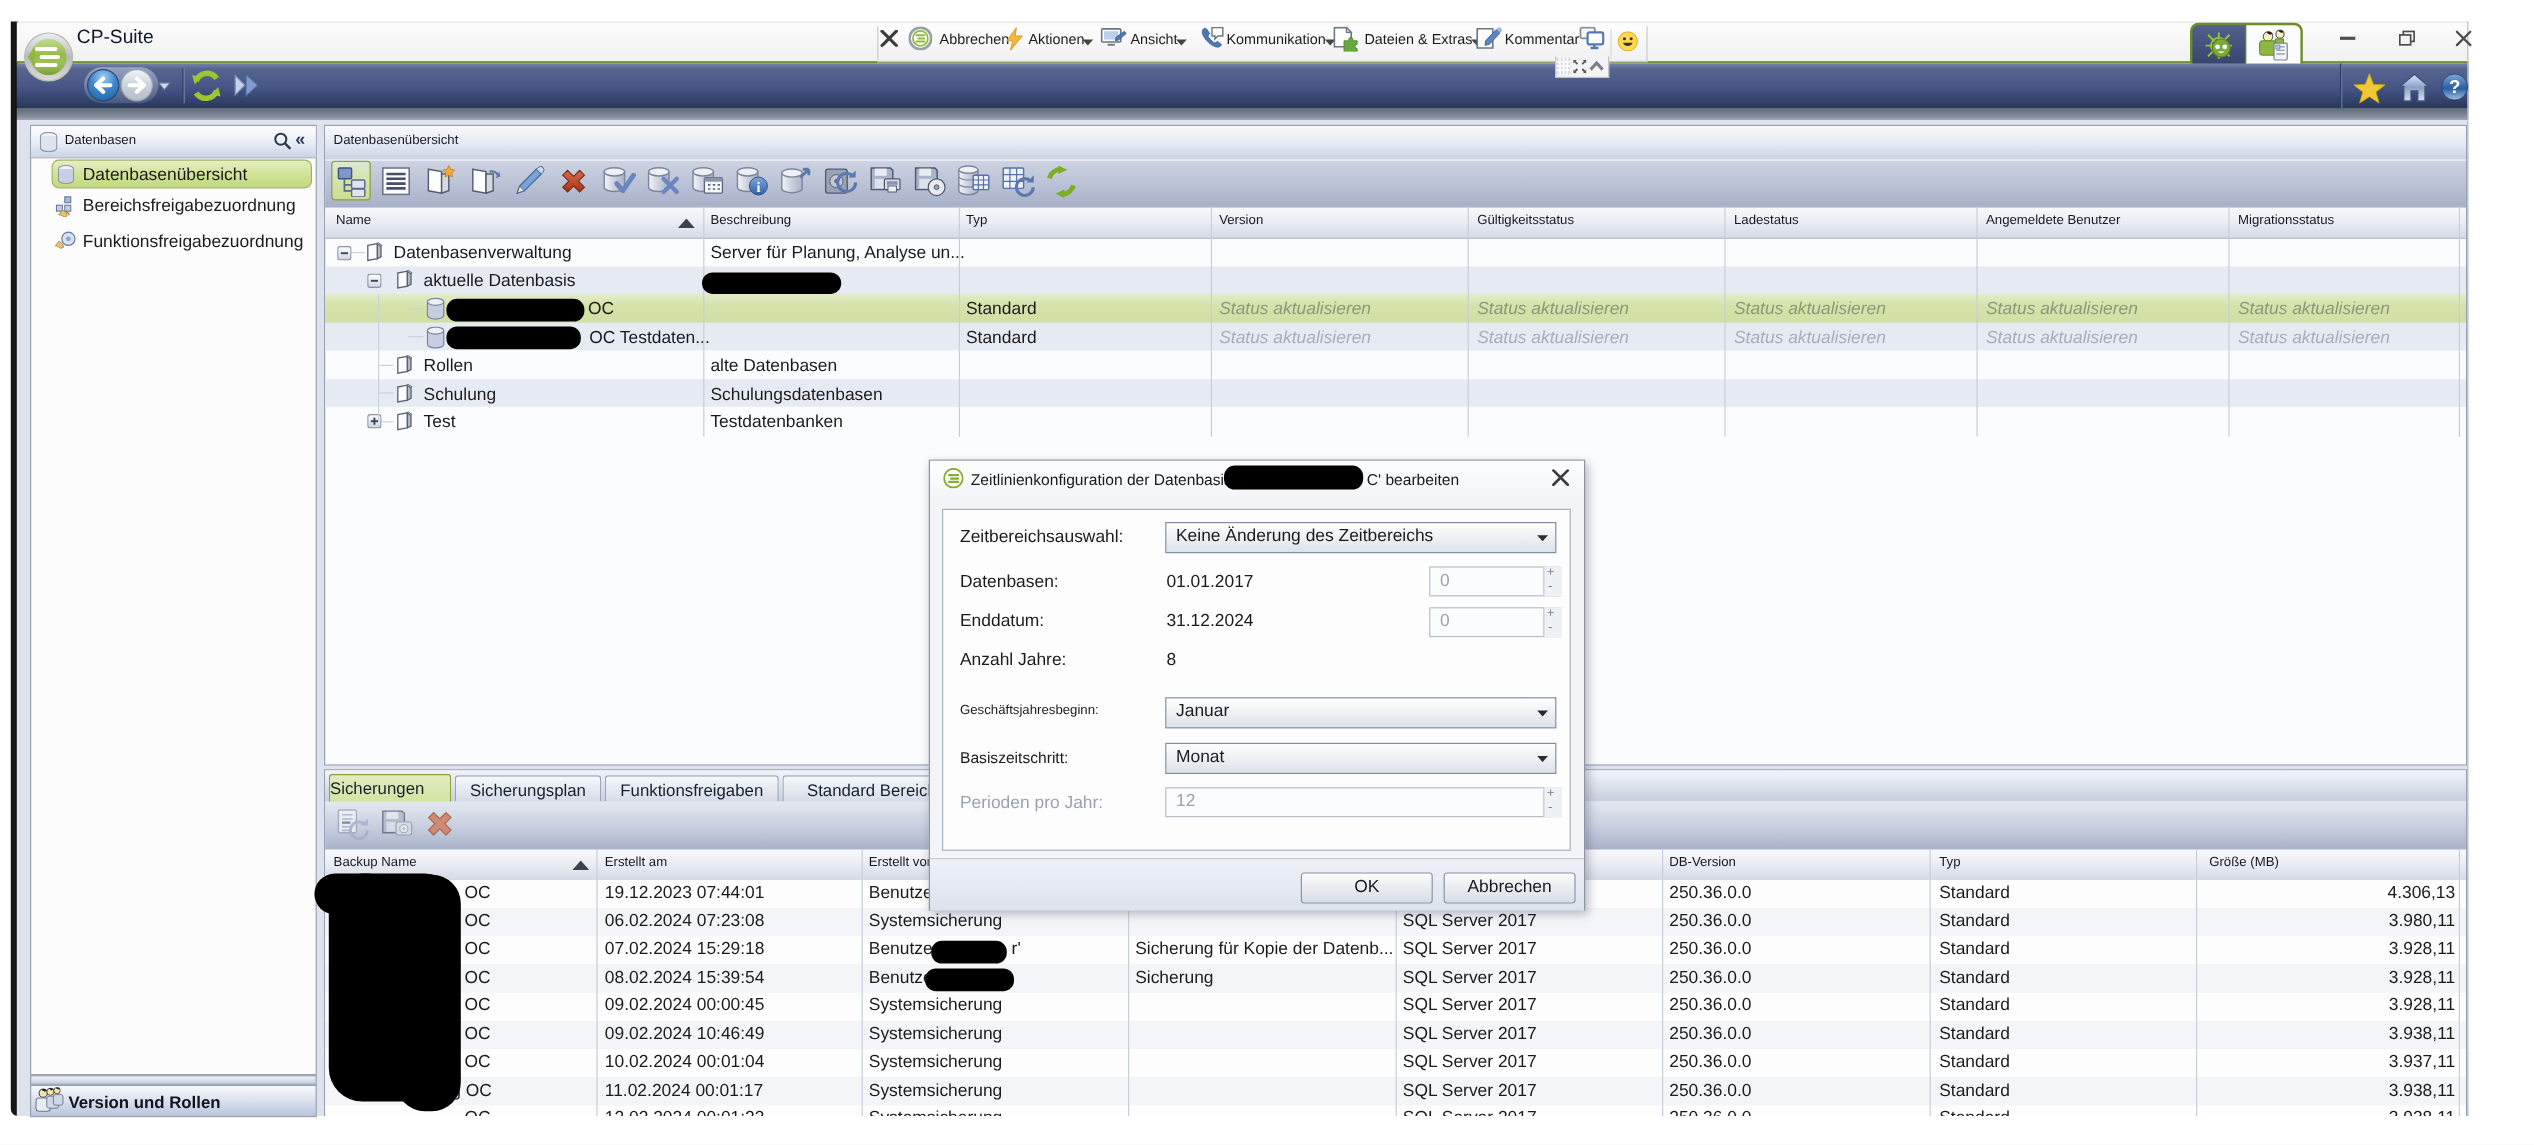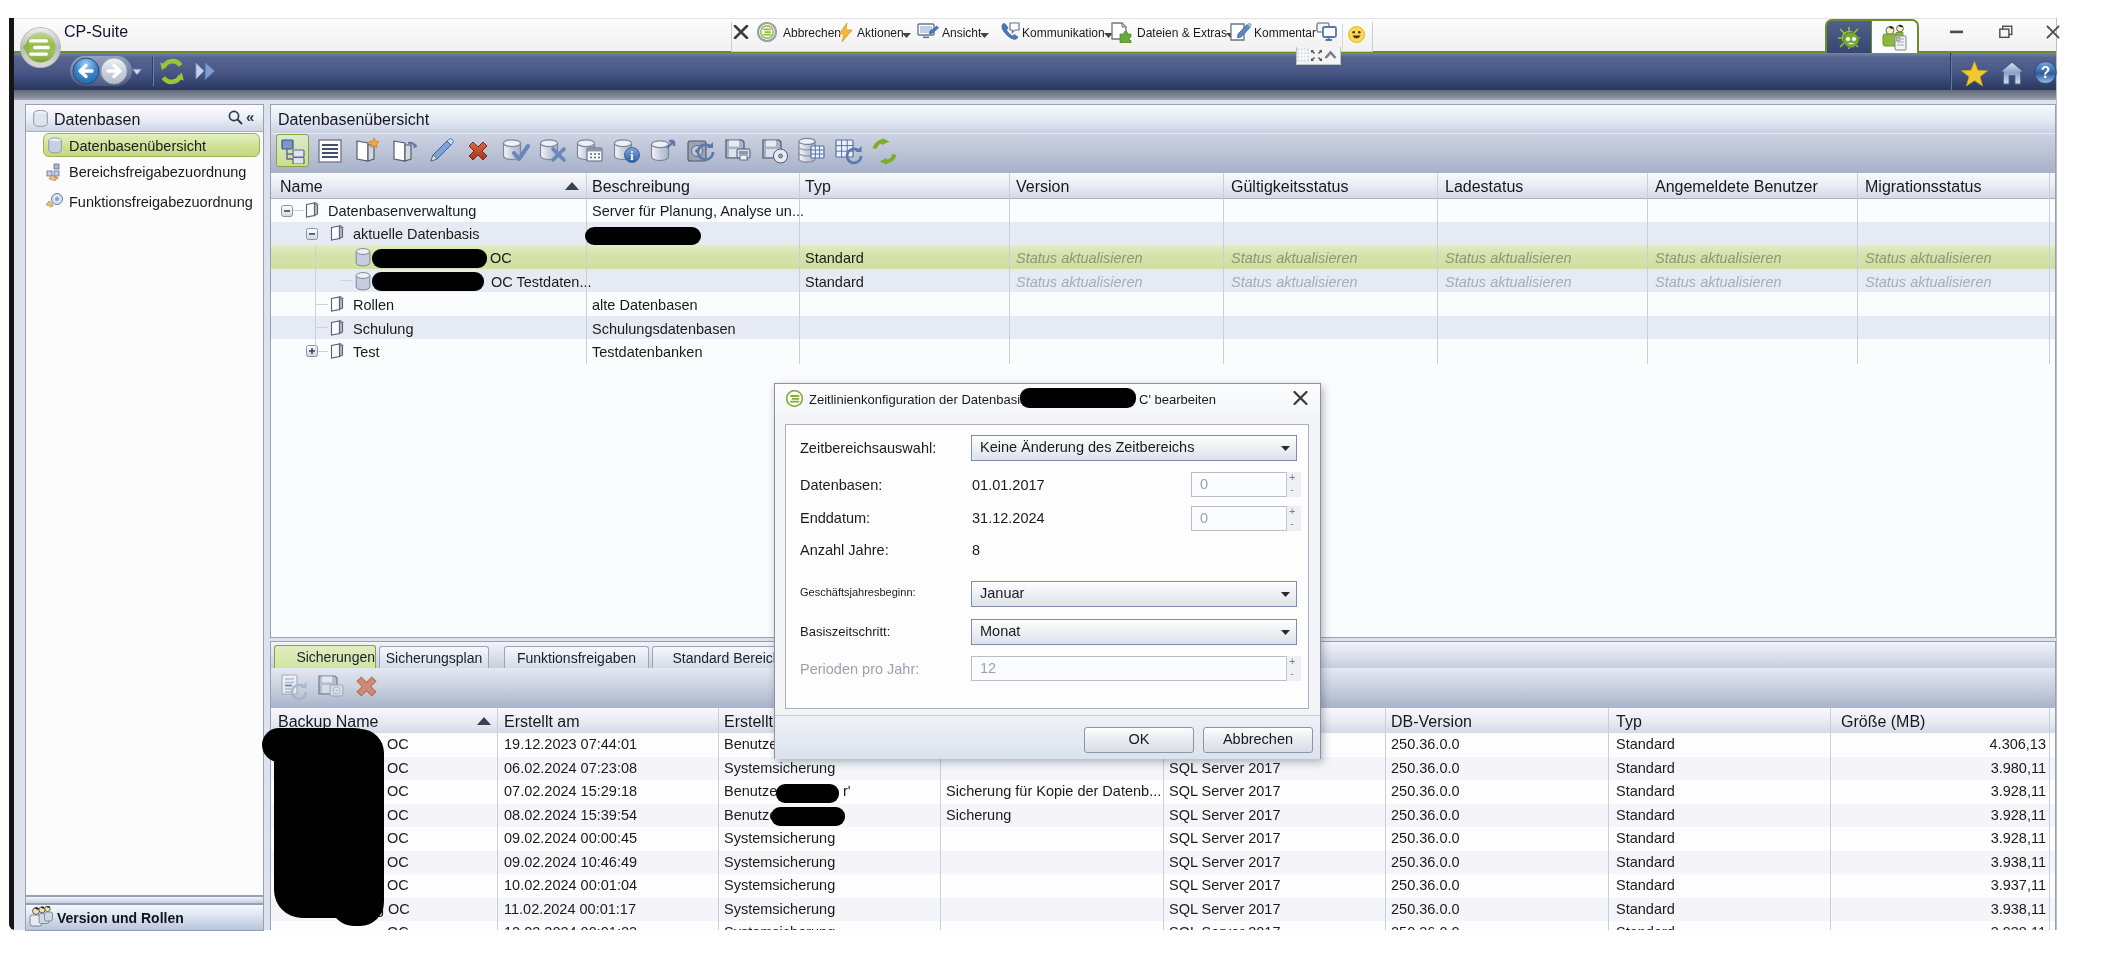--- a/index.html
+++ b/index.html
@@ -1,18 +1,18 @@
 <!DOCTYPE html>
 <html><head><meta charset="utf-8">
 <style>
 html,body{margin:0;padding:0}
 body{width:2112px;height:954px;background:#fff;font-family:"Liberation Sans",sans-serif;overflow:hidden;position:relative;color:#1b1b1b}
 .a{position:absolute}
 .tx{font-size:14.5px;white-space:nowrap}
-.hd{font-size:16px;color:#15181f;white-space:nowrap}
+.hd{font-size:11px;color:#15181f;white-space:nowrap}
 .it{font-style:italic;font-size:14.5px;white-space:nowrap}
 .blob{position:absolute;background:#000;border-radius:9px;z-index:14}
 .vline{position:absolute;width:1px;background:#c9ceda;z-index:3}
 .hrow{position:absolute;left:0;right:0;border-bottom:1px solid rgba(190,196,210,.38)}
 </style></head>
 <body>
 
 <div class="a" style="left:9px;top:18px;width:6px;height:912px;background:#161616;border-radius:0 0 0 6px"></div>
 
 <div class="a" style="left:14px;top:18px;width:2043px;height:33px;background:linear-gradient(#fcfcfc,#f0f0f1);border-top:1px solid #e3e3e3"></div>
@@ -516,22 +516,22 @@
     <use href="#plus" width="12" height="12"></use>
   </svg>
 <svg class="a" style="left:329px;top:342px" width="16" height="18">
     <use href="#pkg" width="16" height="18"></use>
   </svg>
 <div class="a tx" style="left:353px;top:344px">Test</div>
 <div class="a tx" style="left:592px;top:344px">Testdatenbanken</div>
 
 <div class="a" style="left:270px;top:641px;width:1786px;height:289px;background:#fbfcfd;border:1px solid #98a1b4;box-sizing:border-box"></div>
 <div class="a" style="left:271px;top:642px;width:1784px;height:26px;background:linear-gradient(#f2f4f9 0%,#dce1ec 50%,#c6cedf 100%)"></div>
-<div class="a" style="left:274px;top:645px;width:102px;height:34px;background:linear-gradient(#e2ecc0,#cbdf92);border:1px solid #8aa23e;border-bottom:none;border-radius:3px 3px 0 0;box-sizing:border-box;text-align:right;font-size:14px;padding-top:3px;color:#17202e">Sicherungen</div>
-<div class="a" style="left:379px;top:646px;width:110px;height:22px;background:linear-gradient(#f6f8fb,#d5dbe7);border:1px solid #9aa3b8;border-bottom:none;border-radius:3px 3px 0 0;box-sizing:border-box;text-align:center;font-size:14px;padding-top:3px;color:#17202e">Sicherungsplan</div>
+<div class="a" style="left:274px;top:645px;width:102px;height:34px;background:linear-gradient(#e2ecc0,#cbdf92);border:1px solid #8aa23e;border-bottom:none;border-radius:3px 3px 0 0;box-sizing:border-box;text-align:left;font-size:14px;padding-top:3px;color:#17202e">Sicherungen</div>
+<div class="a" style="left:379px;top:646px;width:122px;height:22px;background:linear-gradient(#f6f8fb,#d5dbe7);border:1px solid #9aa3b8;border-bottom:none;border-radius:3px 3px 0 0;box-sizing:border-box;text-align:center;font-size:14px;padding-top:3px;color:#17202e">Sicherungsplan</div>
 <div class="a" style="left:504px;top:646px;width:145px;height:22px;background:linear-gradient(#f6f8fb,#d5dbe7);border:1px solid #9aa3b8;border-bottom:none;border-radius:3px 3px 0 0;box-sizing:border-box;text-align:center;font-size:14px;padding-top:3px;color:#17202e">Funktionsfreigaben</div>
 <div class="a" style="left:652px;top:646px;width:160px;height:22px;background:linear-gradient(#f6f8fb,#d5dbe7);border:1px solid #9aa3b8;border-bottom:none;border-radius:3px 3px 0 0;box-sizing:border-box;text-align:center;font-size:14px;padding-top:3px;color:#17202e">Standard Bereichsf</div>
 <div class="a" style="left:271px;top:668px;width:1784px;height:40px;background:linear-gradient(#e4e8f1 0%,#c6cddd 55%,#a9b2c9 100%);border-bottom:1px solid #9aa3b6"></div>
 <svg class="a" style="left:280px;top:673px" width="28" height="28" viewBox="0 0 28 28" opacity=".75">
     <rect x="2" y="2" width="15" height="19" rx="1" fill="#f2f4f8" stroke="#99a2b4" stroke-width="1.2"></rect>
     <path d="M5 6 h9 M5 9.5 h9 M5 16 h9 M5 19 h6" stroke="#aab2c2" stroke-width="1.3"></path>
     <path d="M5 12.5 h7" stroke="#6b7380" stroke-width="2"></path>
     <path d="M24 14 a7 7 0 1 0 2 5" stroke="#9fafce" stroke-width="2.4" fill="none"></path>
     <path d="M26.5 9 v6 h-6 Z" fill="#9fafce"></path>
   </svg>

